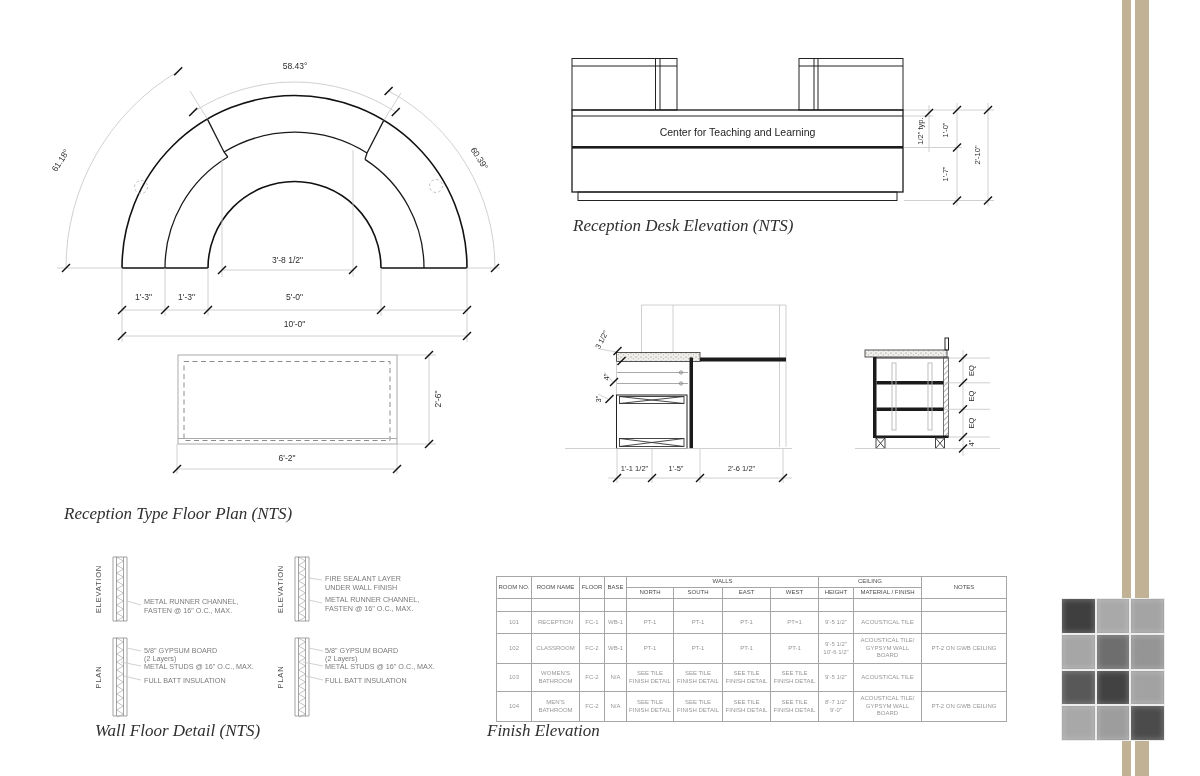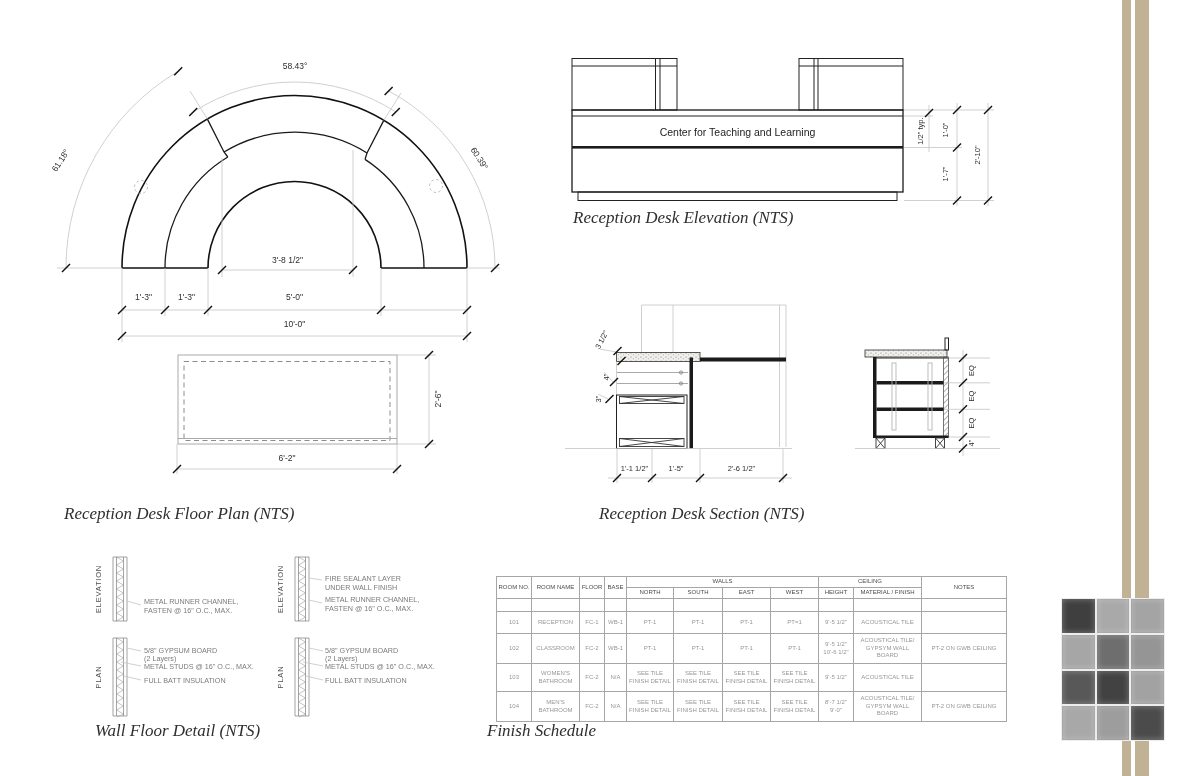--- a/index.html
+++ b/index.html
@@ -312,25 +312,24 @@
       <text class="wnote" x="325" y="589.5">UNDER WALL FINISH</text>
       <text class="wnote" x="325" y="602">METAL RUNNER CHANNEL,</text>
       <text class="wnote" x="325" y="610.5">FASTEN @ 16" O.C., MAX.</text>
       <text class="wnote" x="325" y="652.5">5/8" GYPSUM BOARD</text>
       <text class="wnote" x="325" y="660.5">(2 Layers)</text>
       <text class="wnote" x="325" y="669">METAL STUDS @ 16" O.C., MAX.</text>
       <text class="wnote" x="325" y="682.5">FULL BATT INSULATION</text>
     </g>
   </svg>
 
-  <div class="cap" style="left:64px; top:504px;">Reception Desk Floor Plan (NTS)</div>
-  <div class="cap" style="left:573px; top:208px;">Reception Desk Elevation (NTS)</div>
-  <div class="cap" style="left:599px; top:504px;">Reception Desk Section (NTS)</div>
+  <div class="cap" style="left:64px; top:504px;">Reception Type Floor Plan (NTS)</div>
+  <div class="cap" style="left:573px; top:216px;">Reception Desk Elevation (NTS)</div>
   <div class="cap" style="left:95px; top:721px;">Wall Floor Detail (NTS)</div>
-  <div class="cap" style="left:487px; top:721px;">Finish Schedule</div>
+  <div class="cap" style="left:487px; top:721px;">Finish Elevation</div>
 
   <table class="sched">
     <colgroup>
       <col style="width:35px">
         <col style="width:48px">
         <col style="width:25px">
         <col style="width:22px">
       <col style="width:47px">
         <col style="width:49px">
         <col style="width:48px">

